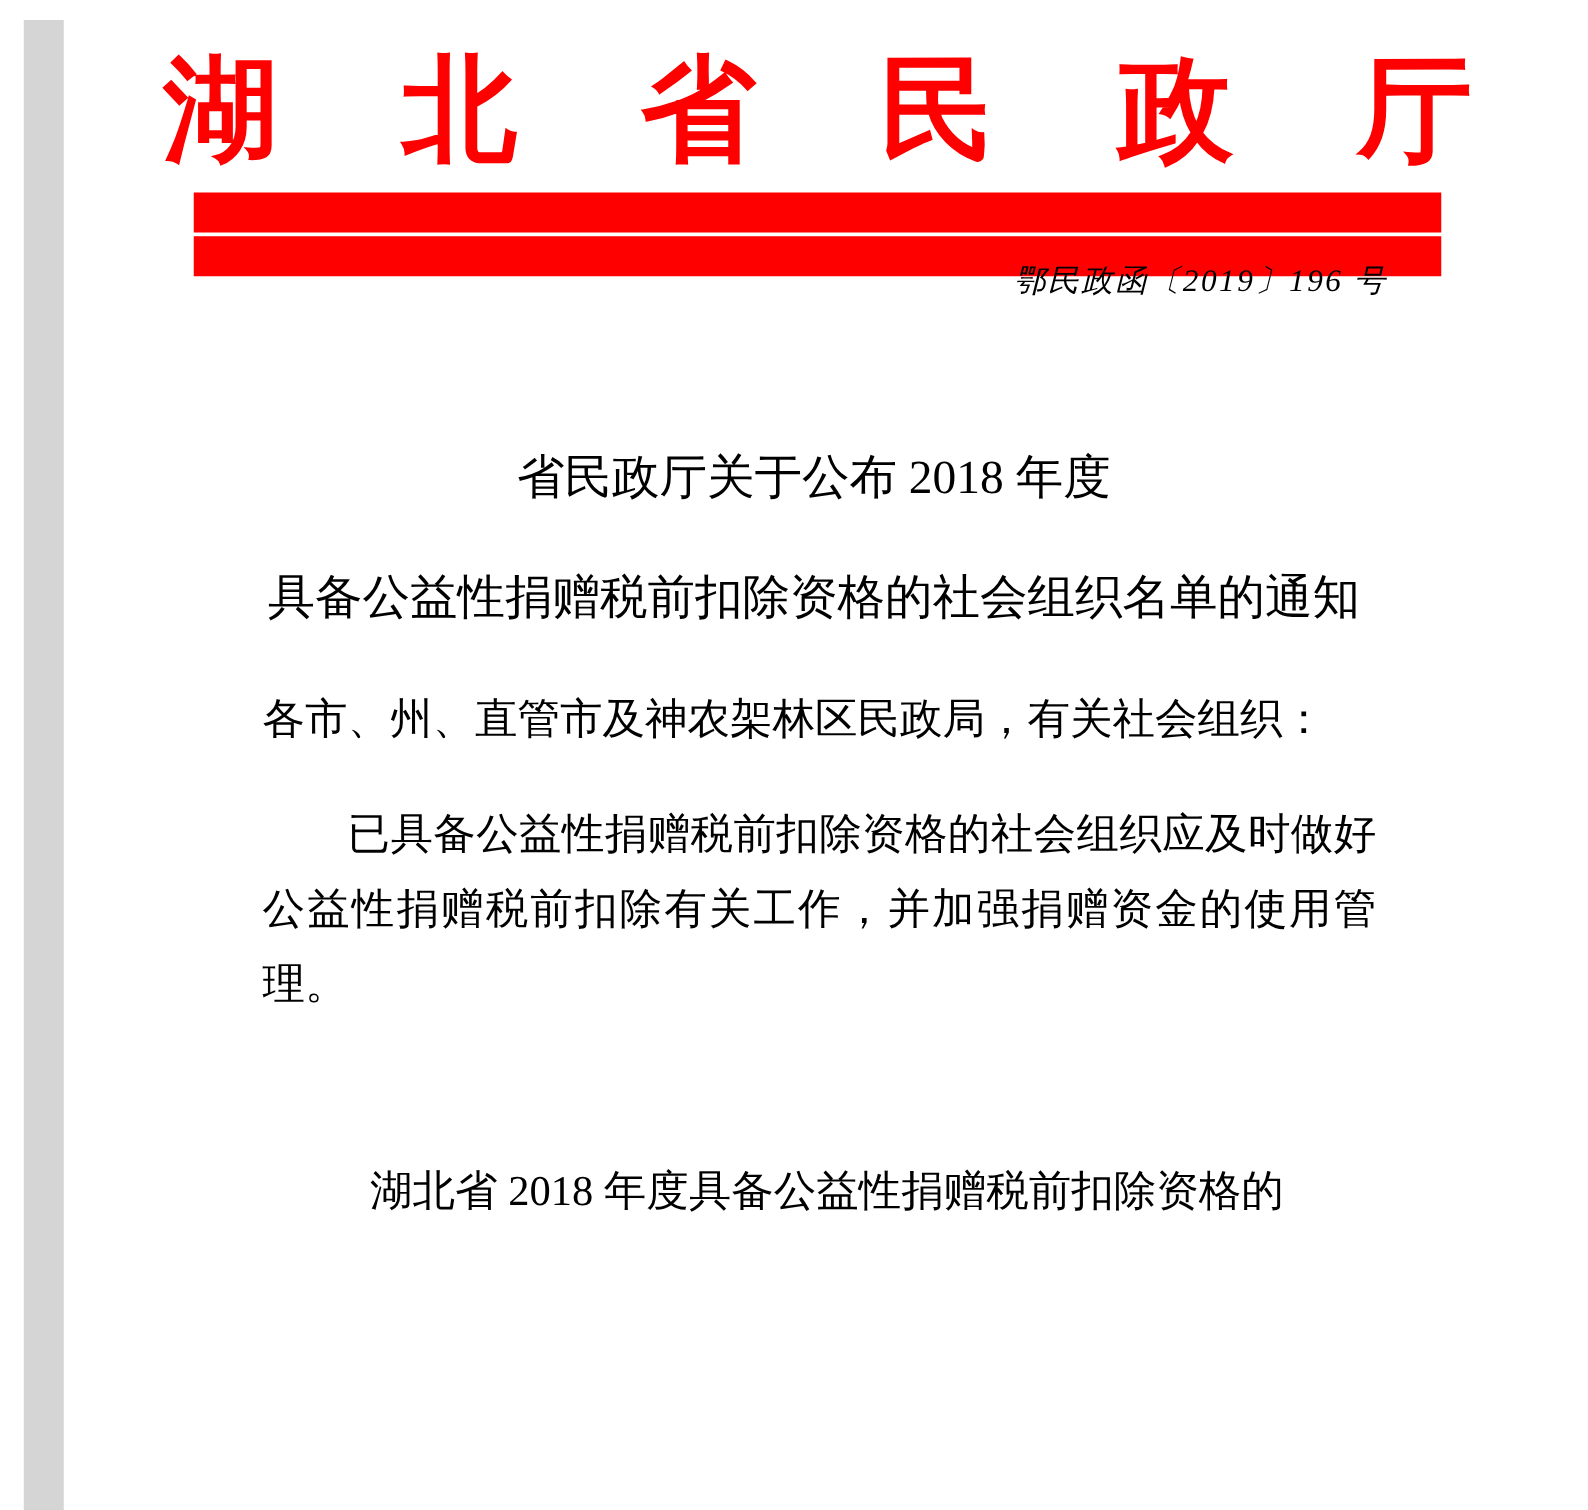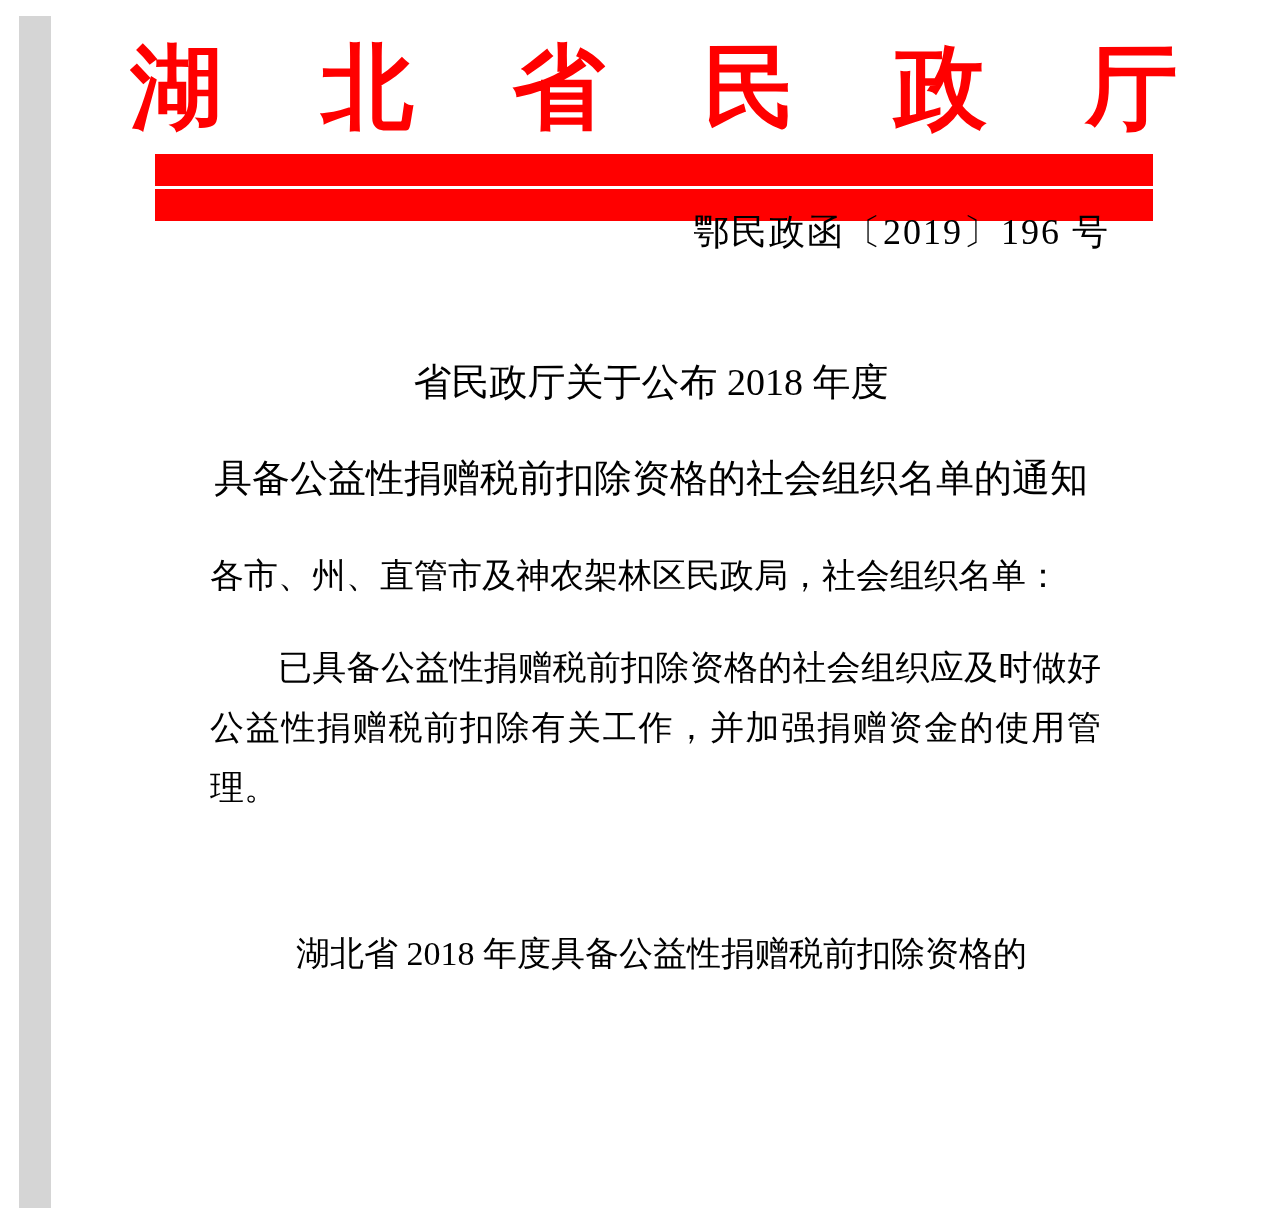--- a/index.html
+++ b/index.html
@@ -48,23 +48,24 @@
     left: 123px;
     width: 1030px;
   }
   .rule-thick { height: 7px; background: var(--accent-red, #ff0000); }
   .rule-thin  { height: 4px; background: var(--accent-red, #ff0000); margin-top: 3px; }
   
   .doc-number {
     position: absolute;
     top: 176px;
     right: 160px;
-    font-size: 36px;
+    font-size: 25px;
     letter-spacing: 2px;
     white-space: nowrap;
+    font-style: italic;
   }
   
   .doc-title {
     position: absolute;
     top: 302px;
     left: 0;
     width: 100%;
     text-align: center;
     font-weight: normal;
     font-size: 38px;
@@ -107,21 +108,21 @@
   </div>
 
   <div class="doc-number">鄂民政函〔2019〕196 号</div>
 
   <div class="doc-title">
     <div>省民政厅关于公布 2018 年度</div>
     <div>具备公益性捐赠税前扣除资格的社会组织名单的通知</div>
   </div>
 
   <main class="body-block">
-    <p class="salutation">各市、州、直管市及神农架林区民政局，社会组织名单：</p>
+    <p class="salutation">各市、州、直管市及神农架林区民政局，有关社会组织：</p>
     <p class="para">已具备公益性捐赠税前扣除资格的社会组织应及时做好公益性捐赠税前扣除有关工作，并加强捐赠资金的使用管理。</p>
 
     <div class="attachment">
       <span class="att-content">
         <span class="att-line">湖北省 2018 年度具备公益性捐赠税前扣除资格的</span>
       </span>
     </div>
   </main>
 </div>
 

